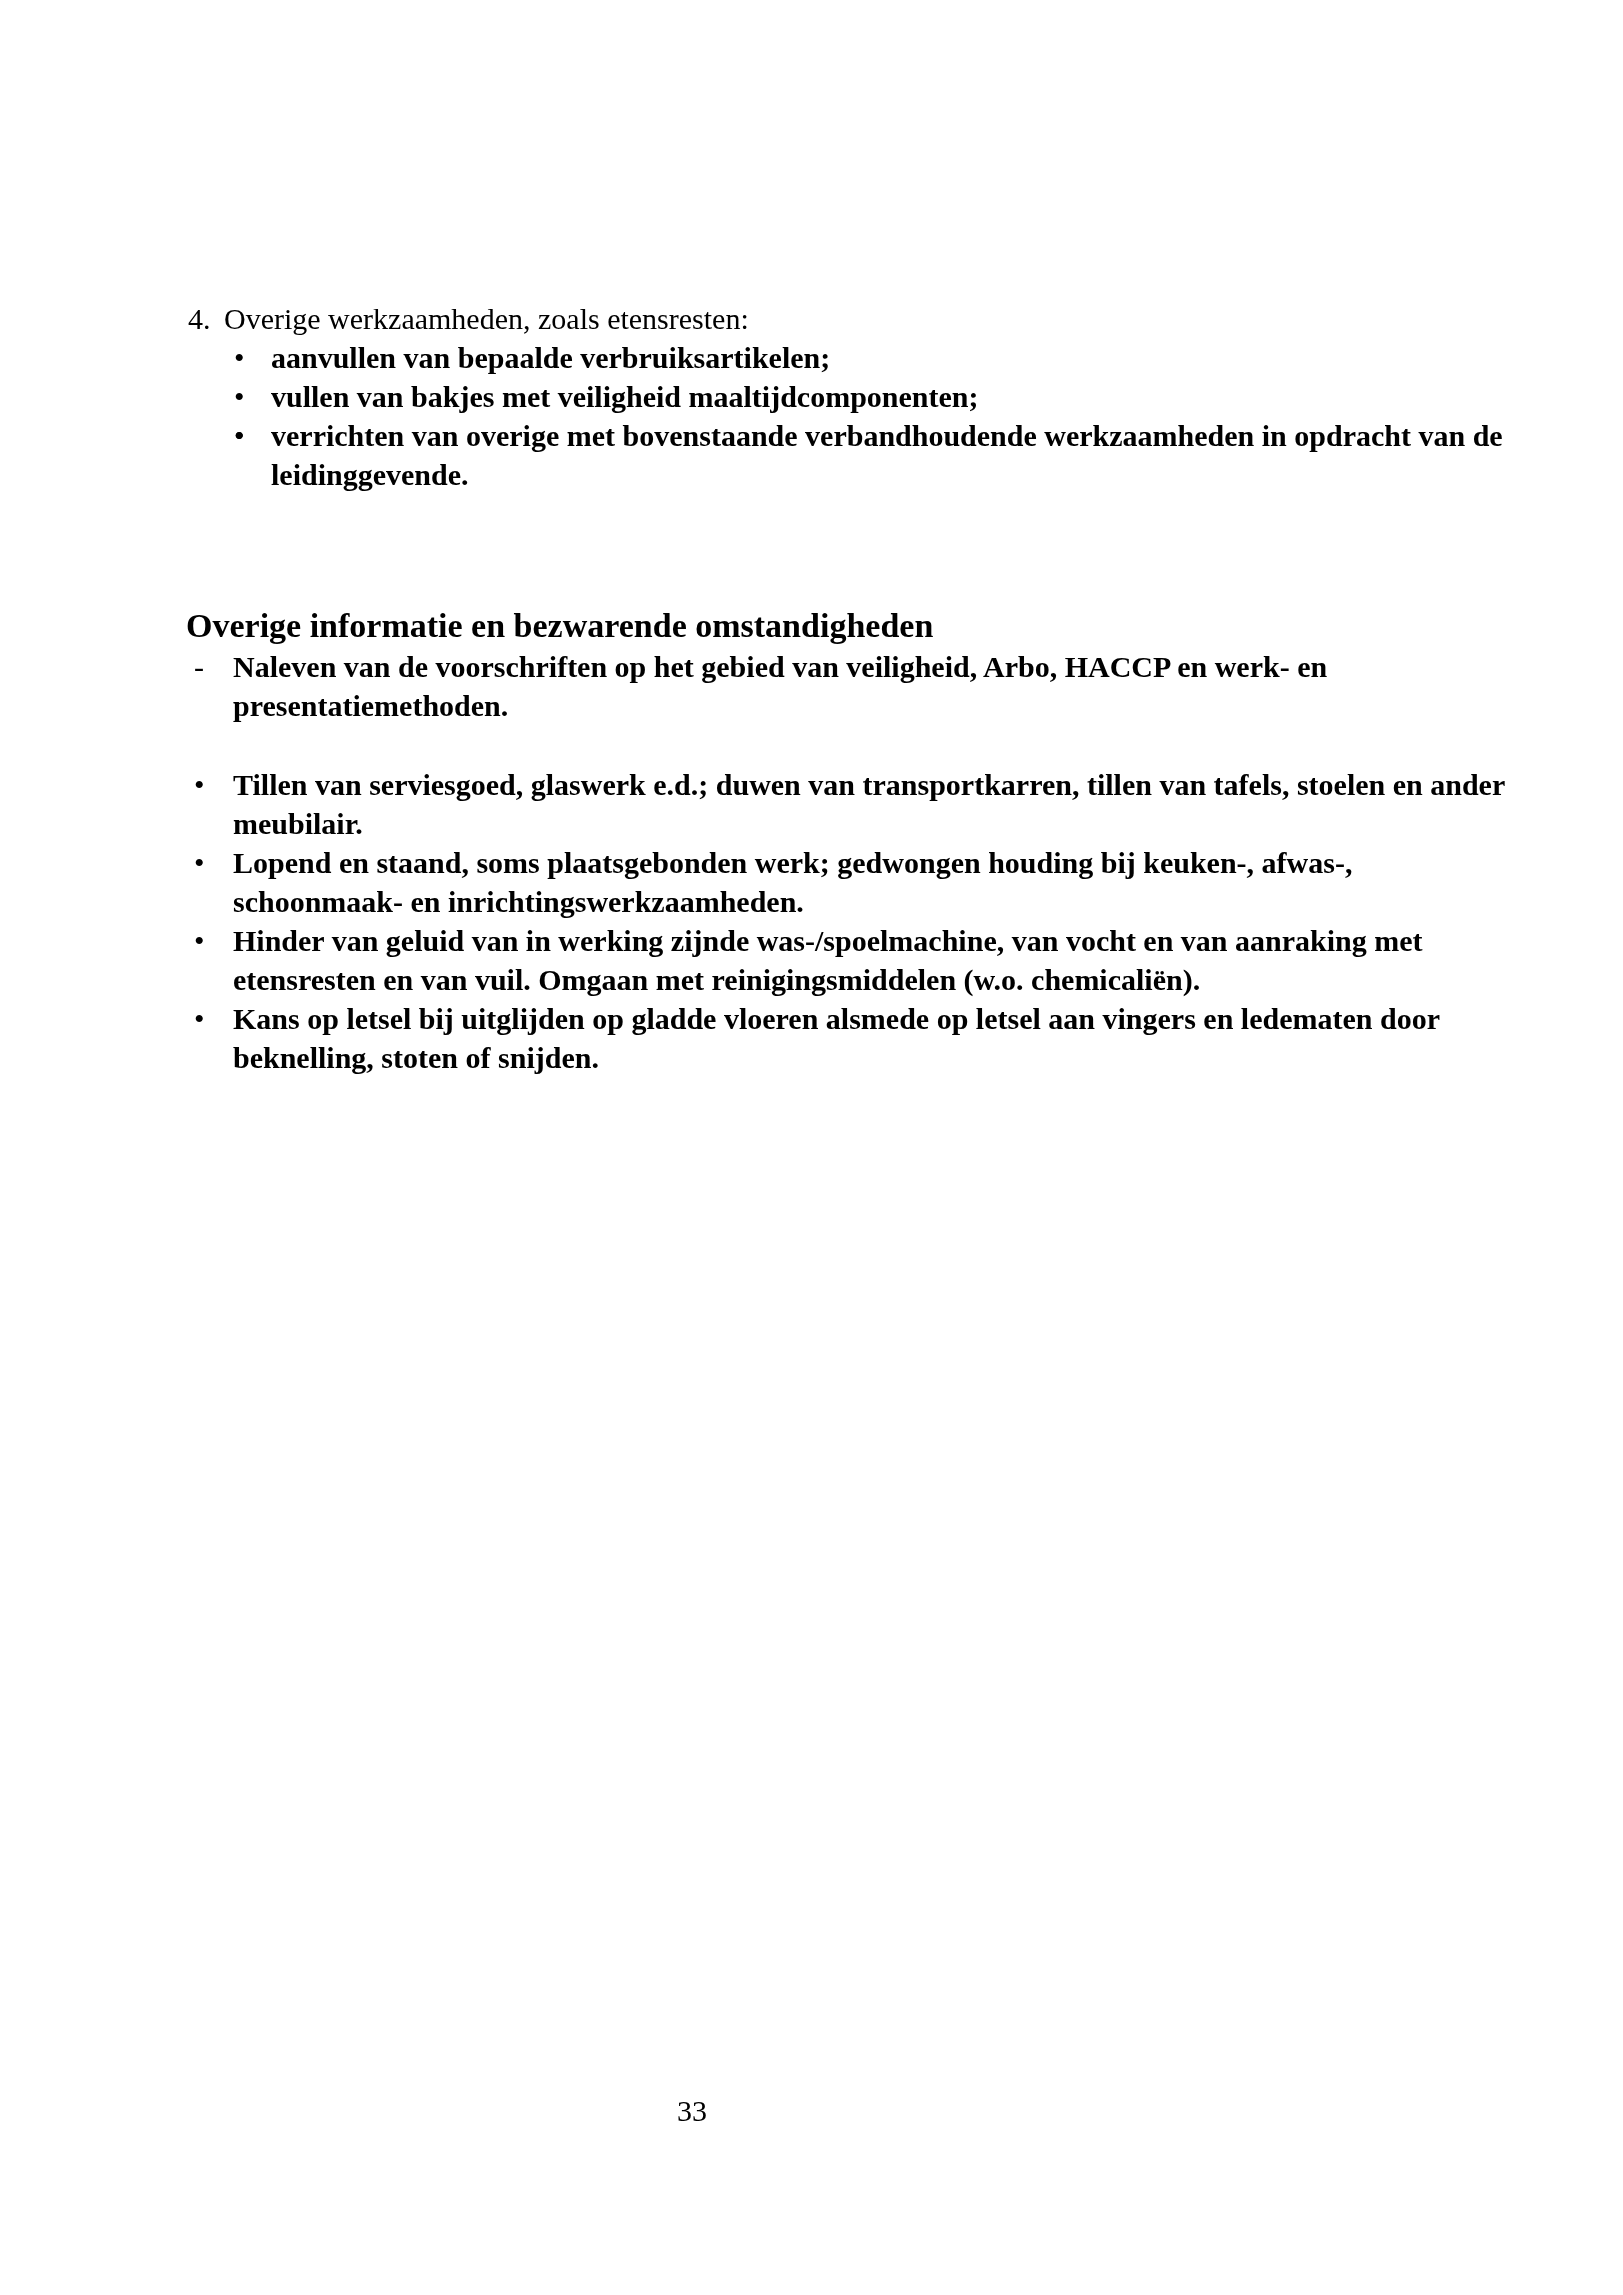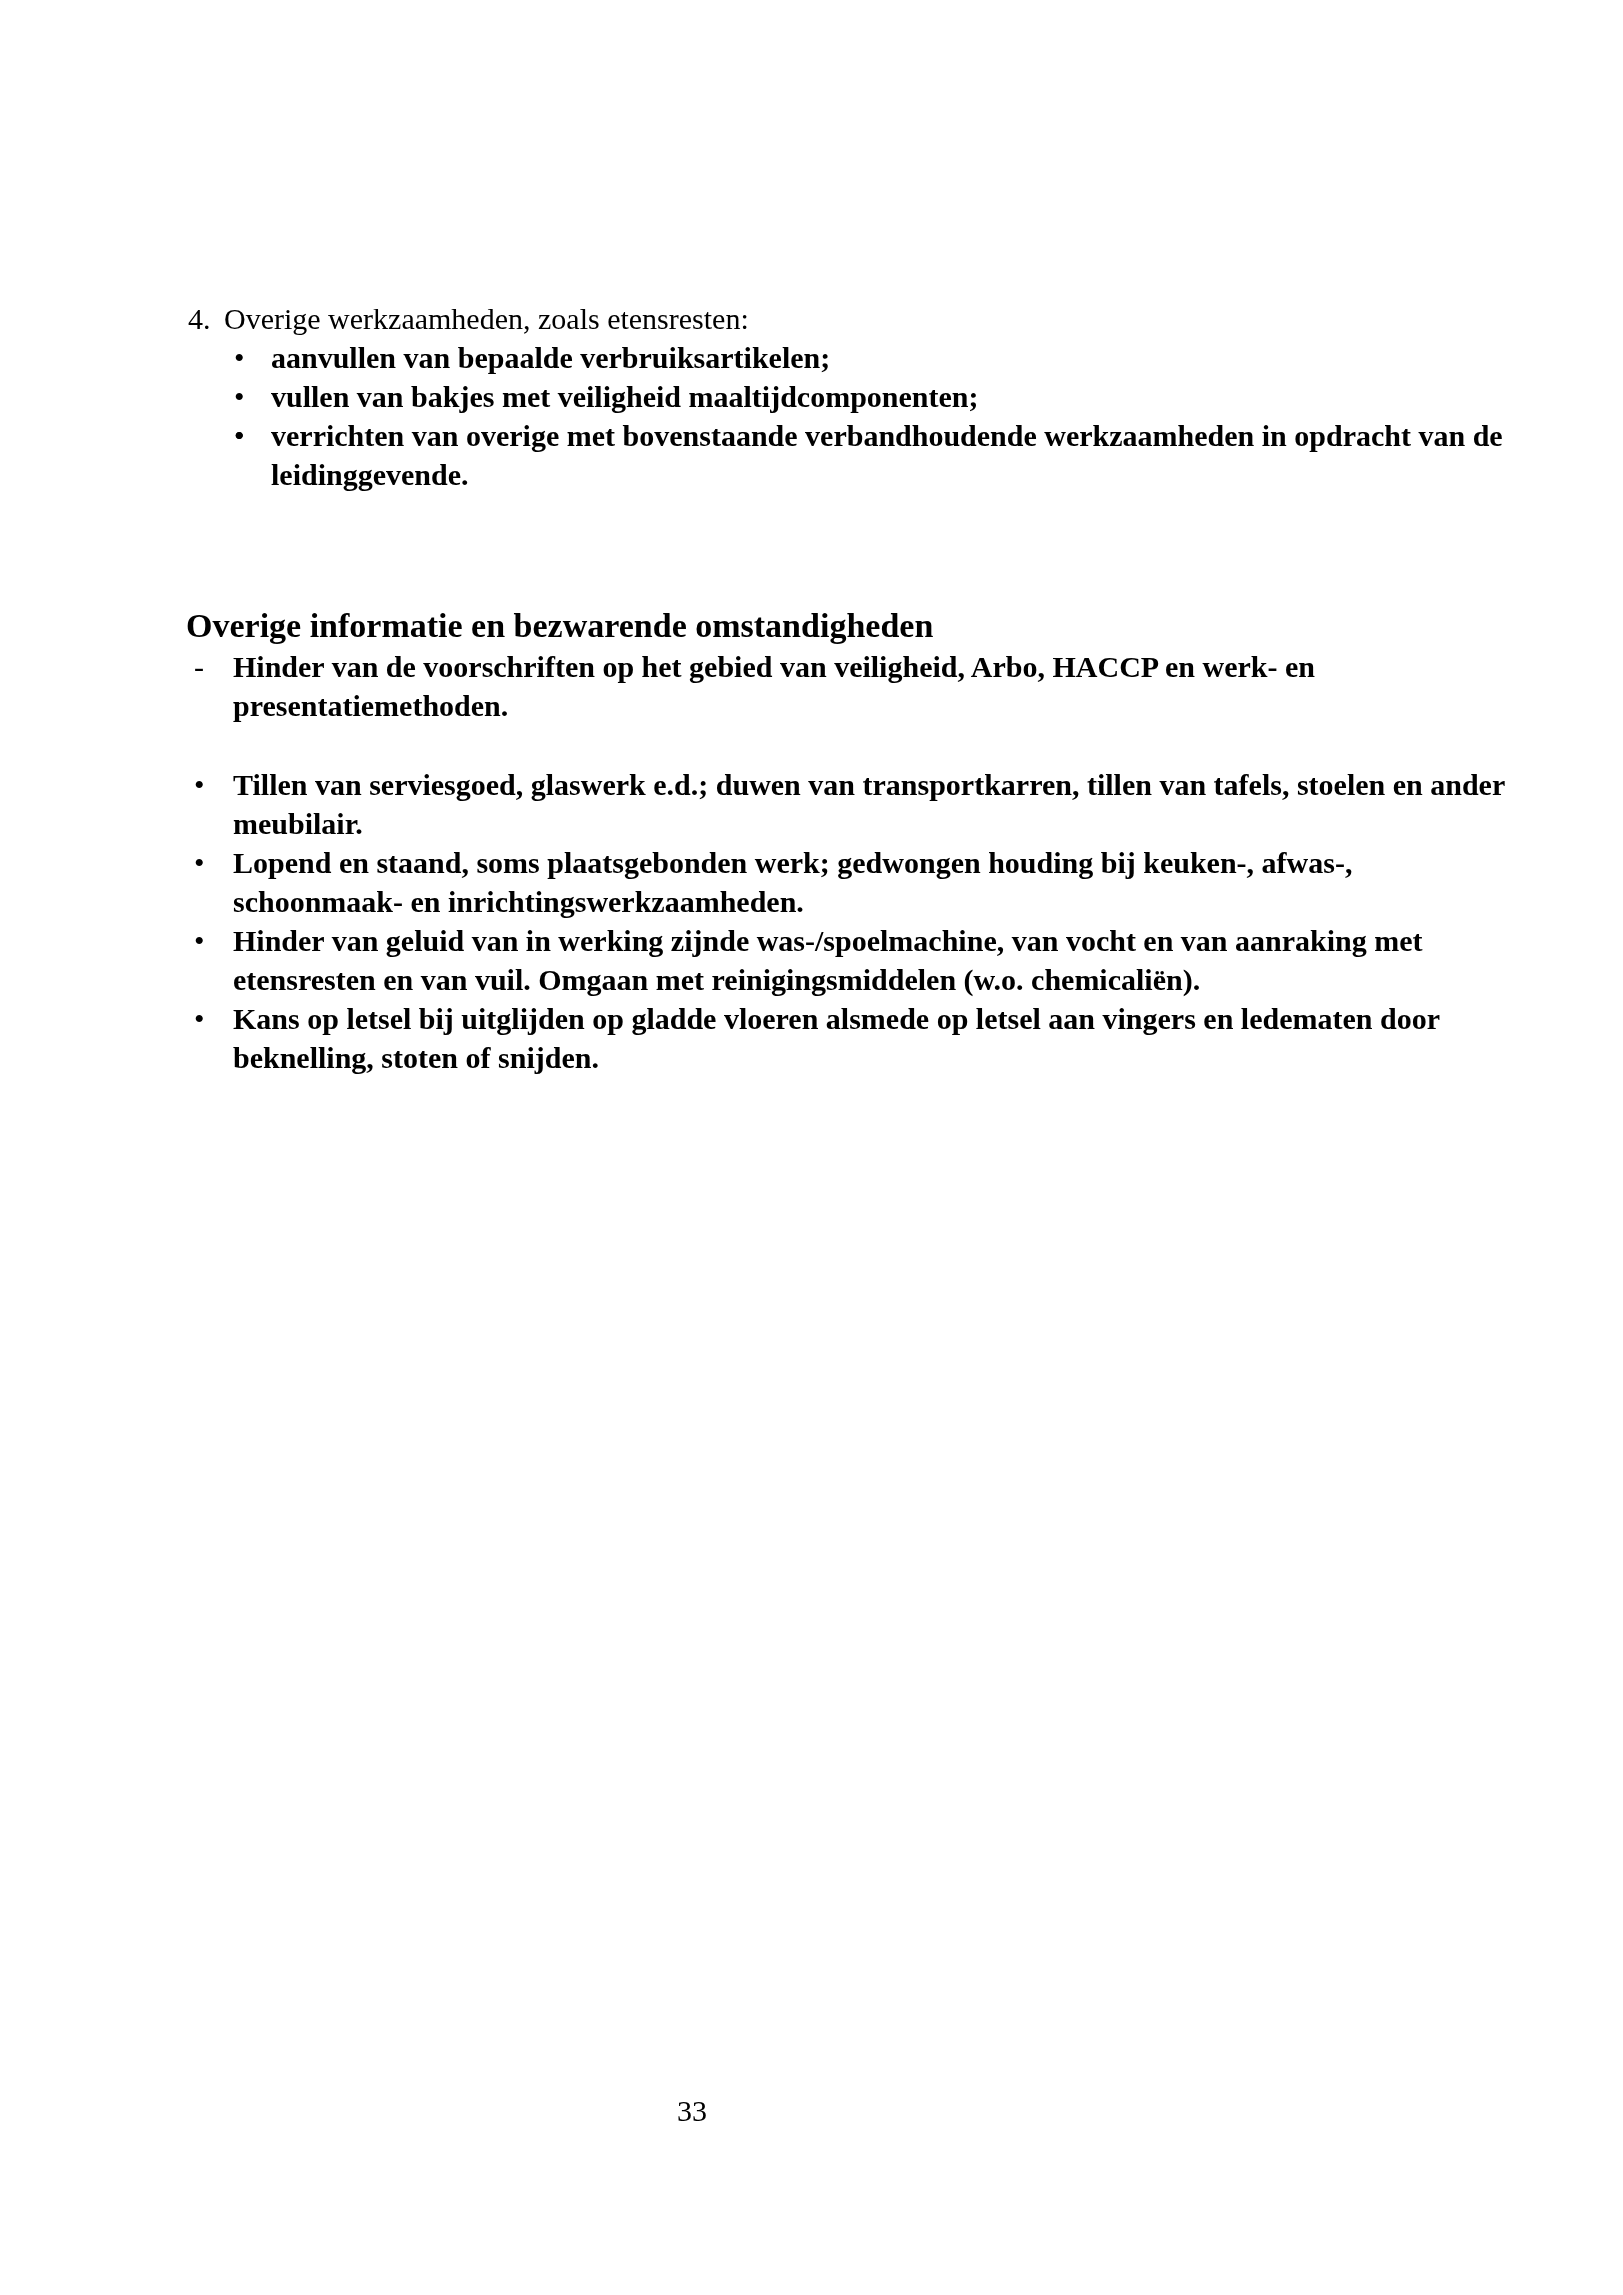--- a/index.html
+++ b/index.html
@@ -77,21 +77,21 @@
       <span class="pre">verrichten van overige met bovenstaande verbandhoudende werkzaamheden in opdracht van de
 leidinggevende.</span>
     </div>
   </div>
 
   <h1 class="section-heading">Overige informatie en bezwarende omstandigheden</h1>
 
   <div class="abs" id="block-naleven">
     <div class="b2">
       <span class="mk">-</span>
-      <span class="pre">Hinder van de voorschriften op het gebied van veiligheid, Arbo, HACCP en werk- en
+      <span class="pre">Naleven van de voorschriften op het gebied van veiligheid, Arbo, HACCP en werk- en
 presentatiemethoden.</span>
     </div>
   </div>
 
   <div class="abs" id="block-bullets">
     <div class="b2">
       <span class="mk">•</span>
       <span class="pre">Tillen van serviesgoed, glaswerk e.d.; duwen van transportkarren, tillen van tafels, stoelen en ander
 meubilair.</span>
     </div>

